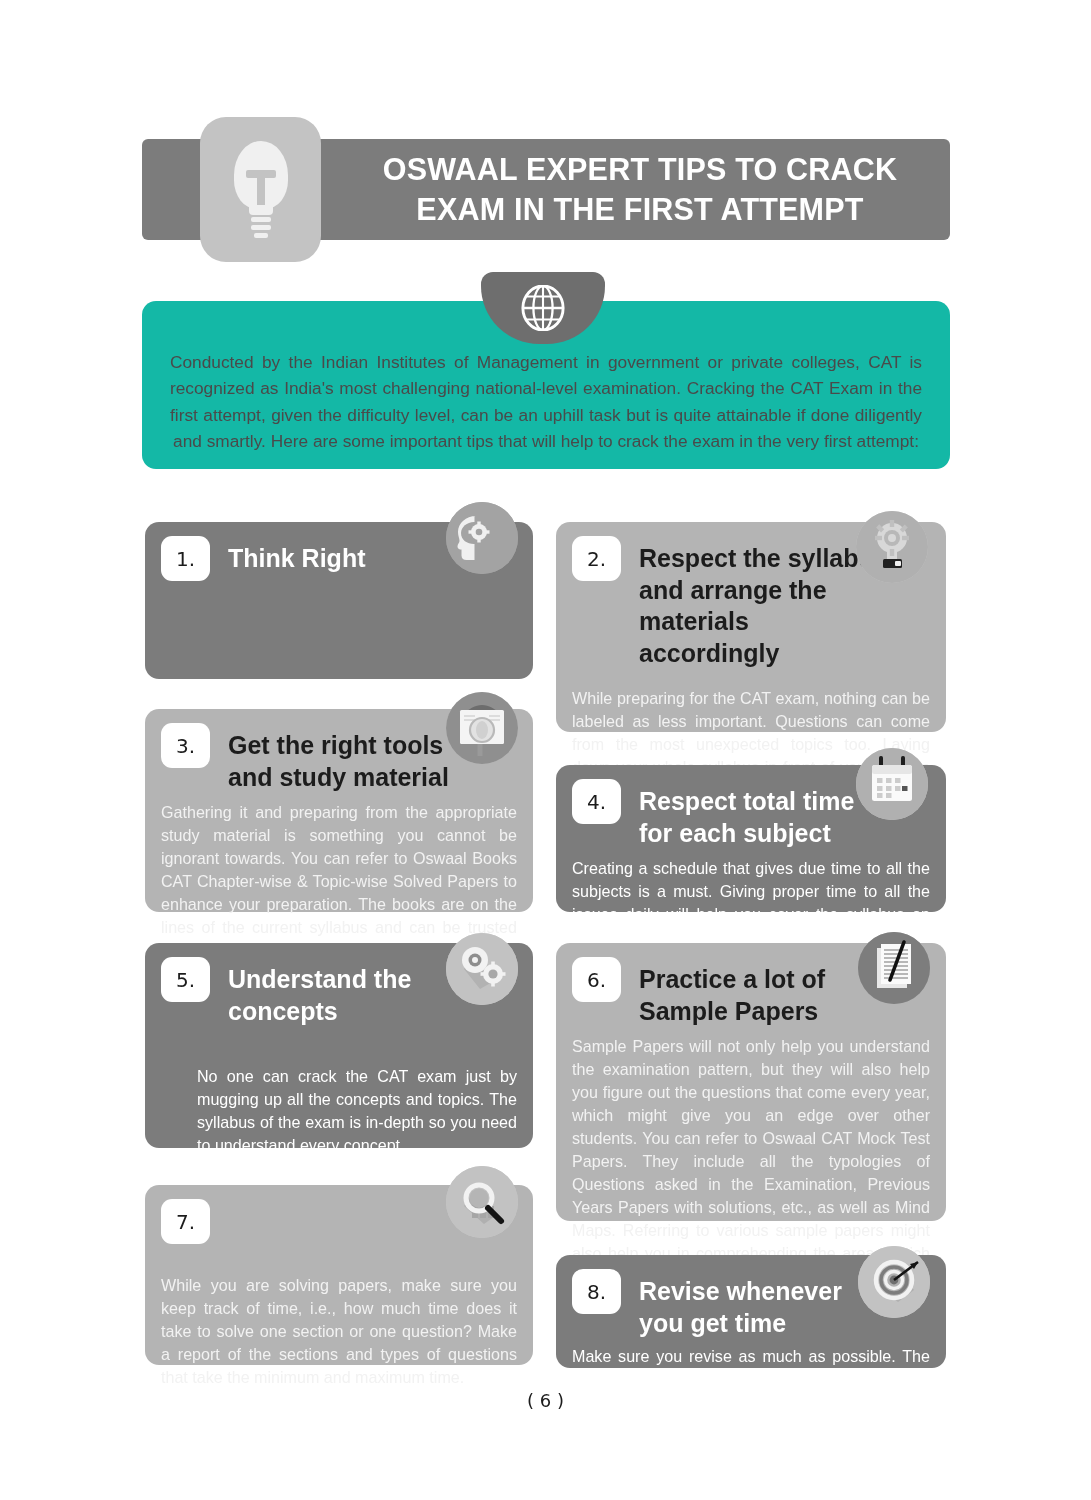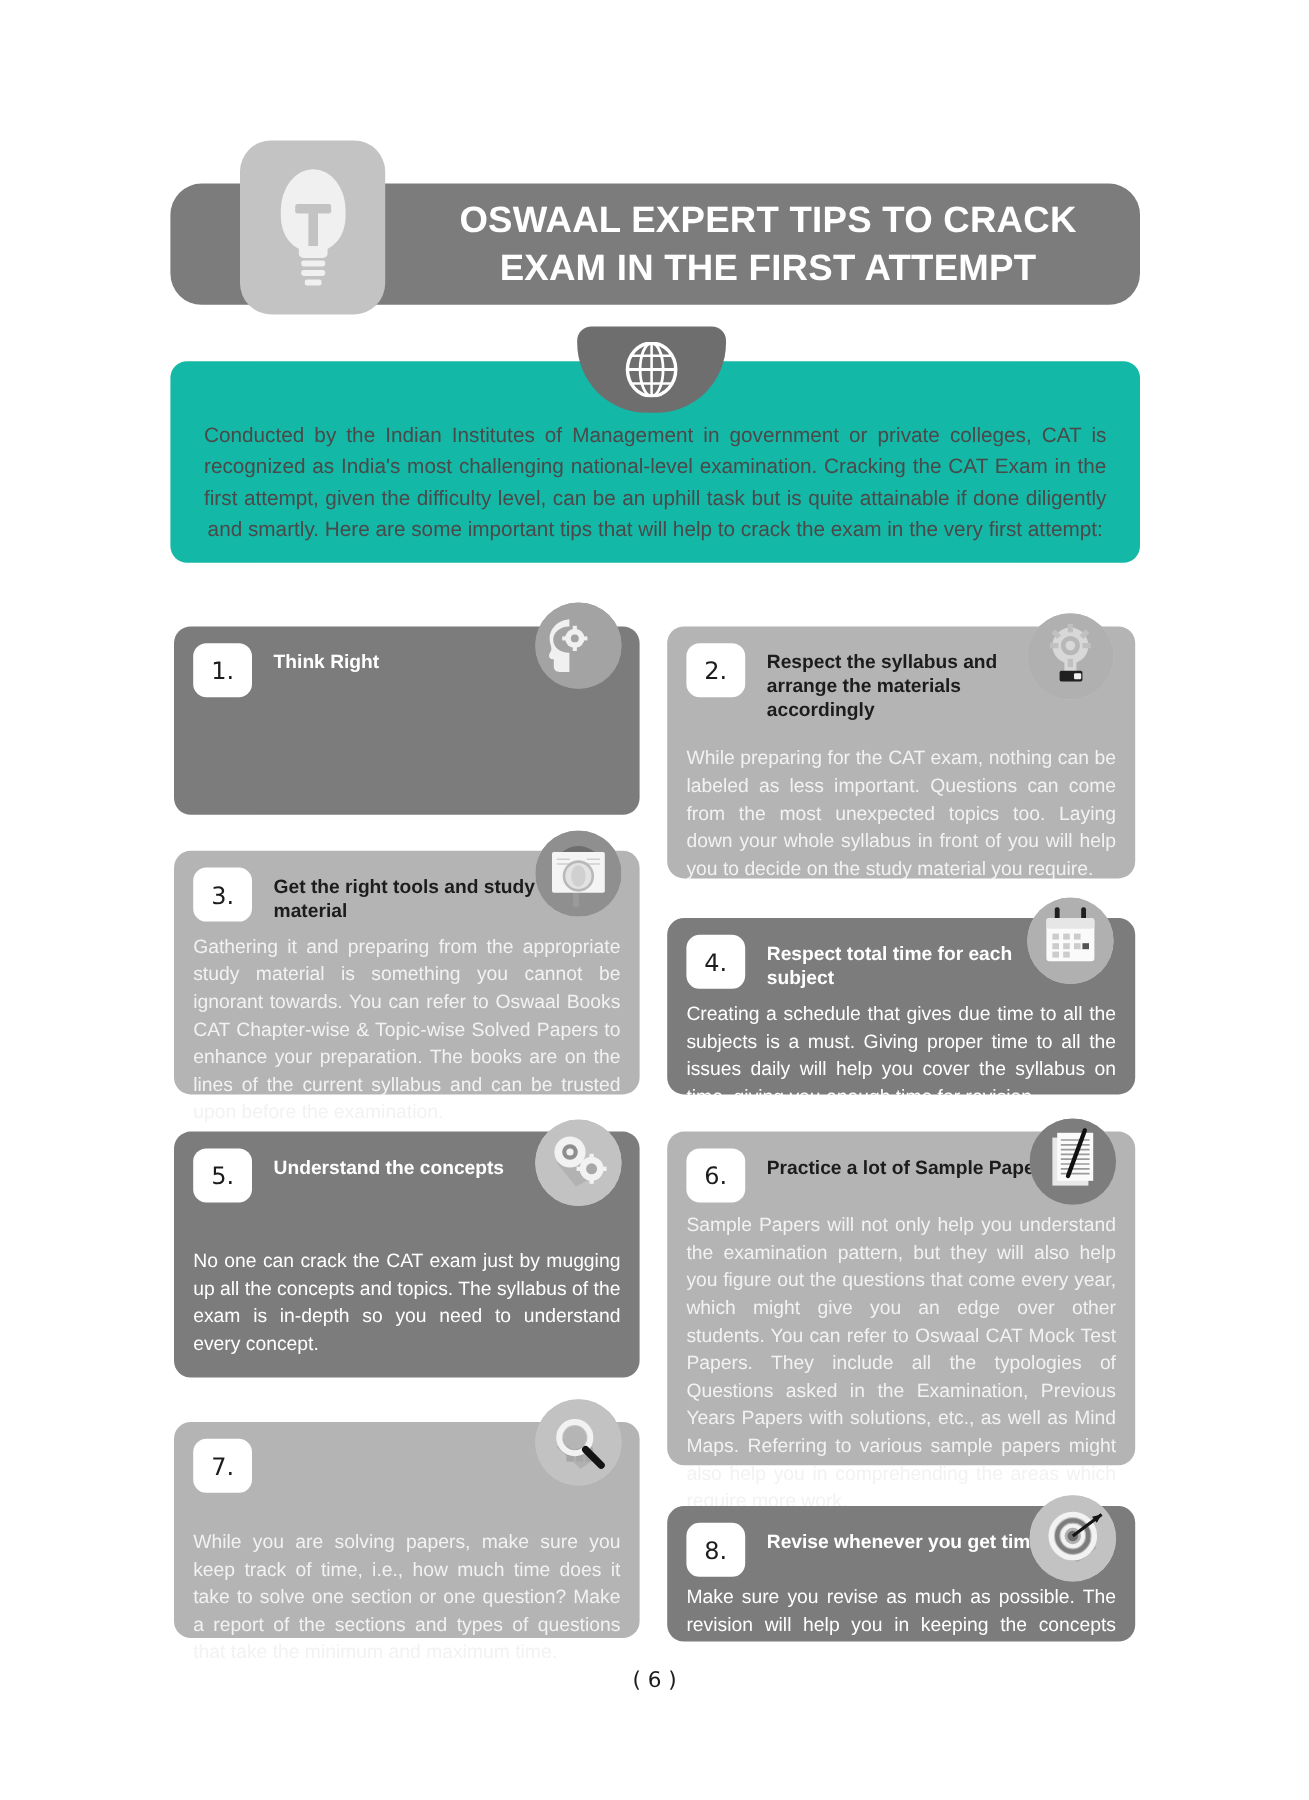--- a/index.html
+++ b/index.html
@@ -18,27 +18,26 @@
   }
 
   
   .header-bar {
     position: absolute;
     left: 142px;
     top: 139px;
     width: 808px;
     height: 101px;
     background: #7c7c7c;
-    border-radius: 26px;
+    border-radius: 6px;
     display: flex;
     align-items: center;
     justify-content: center;
     padding-left: 200px;
     padding-right: 12px;
-    margin-top: 14px;
   }
   .header-title {
     color: #ffffff;
     font-size: 30.5px;
     font-weight: bold;
     line-height: 1.28;
     text-align: center;
     letter-spacing: 0.2px;
   }
   .header-badge {
@@ -152,21 +151,21 @@
     display: flex;
     align-items: center;
     justify-content: center;
     color: #1c1c1c;
     font-size: 20px;
     font-weight: 400;
     font-family: "DejaVu Sans", sans-serif;
   }
   .card-title {
     margin-left: 18px;
-    font-size: 16px;
+    font-size: 25px;
     font-weight: bold;
     line-height: 1.26;
     padding-top: 7px;
     max-width: 250px;
   }
   .card.dark .card-title { color: #ffffff; }
   .card.light .card-title { color: #1c1c1c; }
 
   .card-body {
     padding: 0 16px 0 16px;
@@ -345,21 +344,21 @@
       </g>
       <rect x="46" y="38" width="5.5" height="5" fill="#555555"></rect>
     </svg>
   </div>
 
   <div class="card dark" style="left:145px; top:943px; width:388px; height:205px;">
     <div class="card-head">
       <div class="num-badge">5.</div>
       <div class="card-title">Understand the concepts</div>
     </div>
-    <div class="card-body" style="margin-top:38px;">No one can crack the CAT exam just by mugging up all the concepts and topics. The syllabus of the exam is in-depth so you need to understand every concept.</div>
+    <div class="card-body" style="margin-top:38px;margin-left:36px;">No one can crack the CAT exam just by mugging up all the concepts and topics. The syllabus of the exam is in-depth so you need to understand every concept.</div>
   </div>
   <div class="icon-circle lightbg" style="left:446px; top:933px;">
     <svg viewBox="0 0 72 72" width="72" height="72">
       <circle cx="36" cy="36" r="36" fill="#c2c2c2"></circle>
       <path d="M28 24 L48 48 L34 56 L18 36 Z" fill="#b2b2b2"></path>
       <circle cx="29" cy="27" r="13" fill="#f2f2f2"></circle>
       <circle cx="29" cy="27" r="6.5" fill="#8e8e8e"></circle>
       <circle cx="29" cy="27" r="3" fill="#f2f2f2"></circle>
       <g fill="#f2f2f2">
         <circle cx="47" cy="41" r="10"></circle>

